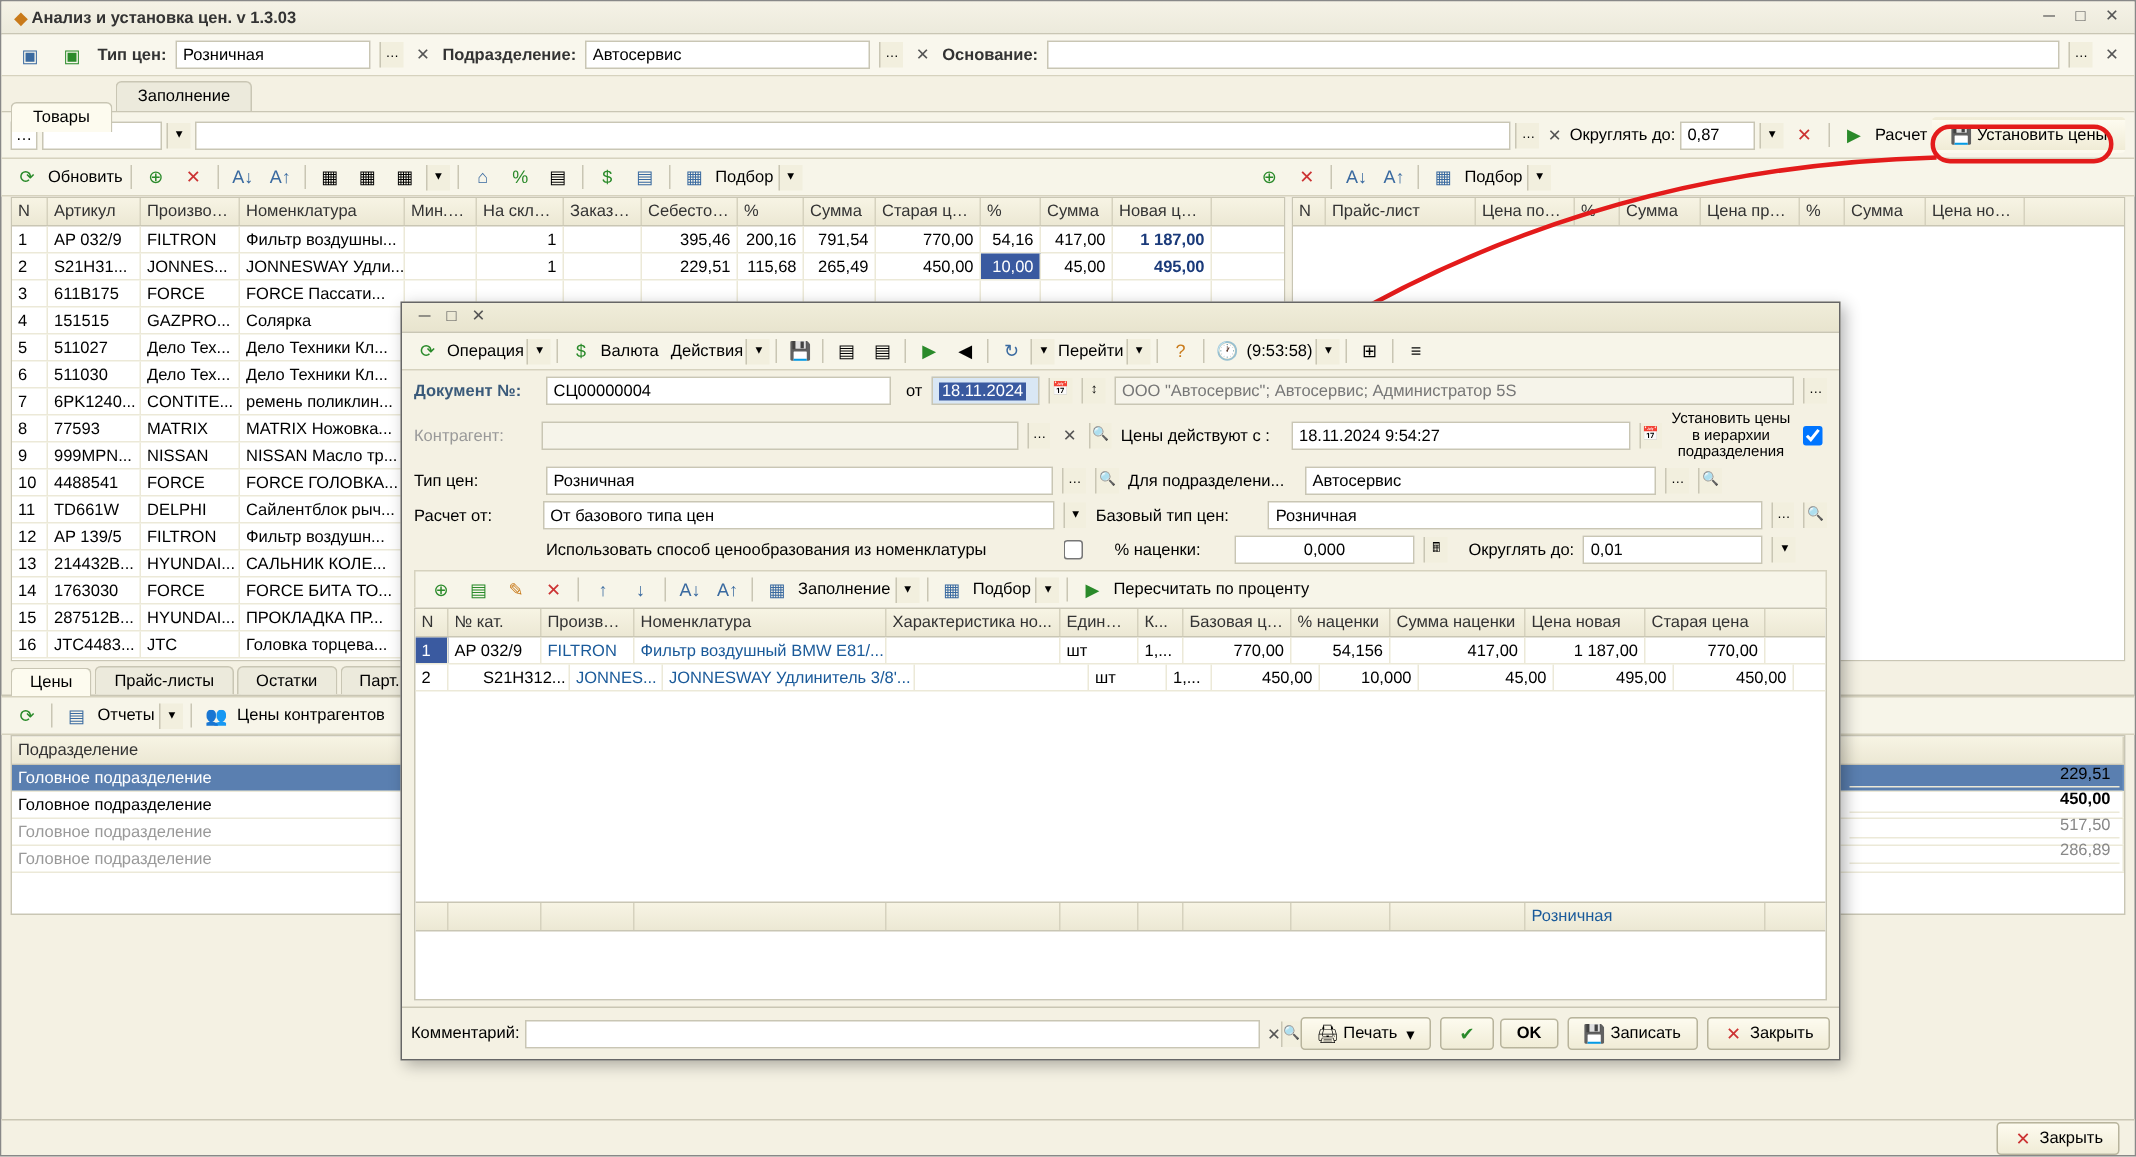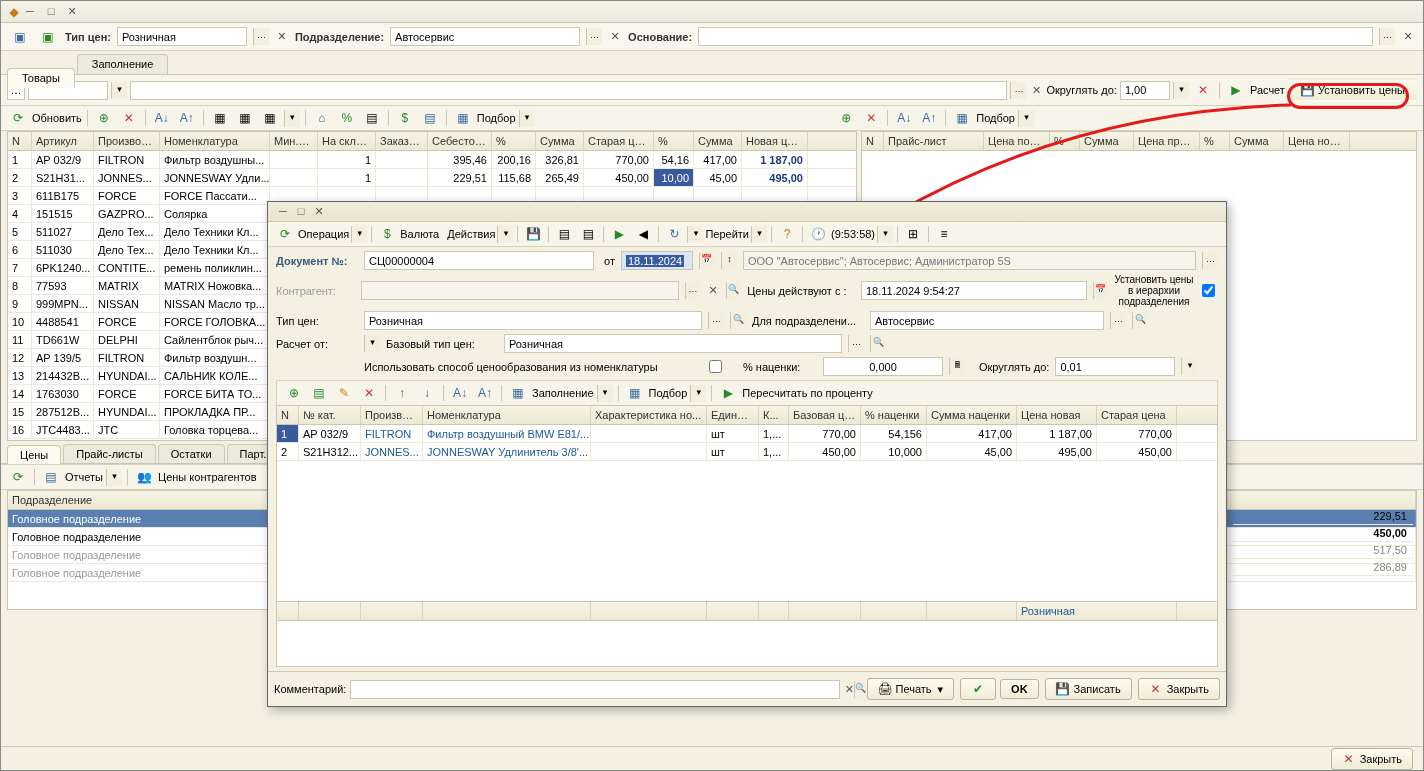--- a/index.html
+++ b/index.html
@@ -58,20 +58,21 @@
 .footer-bar{height:24px; border-top:1px solid #c9c6b4; background:#f4f1e3; display:flex; justify-content:flex-end; align-items:center; padding:0 10px;}
 .link-blue{color:#1a5a9a;}
 </style>
 </head>
 <body>
 
 <div class="main-window">
 
   <div class="titlebar">
     <span class="ico ico-orange">◆</span>
+    <span class="ttl">Анализ и установка цен. v 1.3.03</span>
     <div class="winbtns">
       <span class="winbtn">─</span>
       <span class="winbtn">□</span>
       <span class="winbtn">✕</span>
     </div>
   </div>
 
   <div class="header-bar">
     <span class="tbtn">
         <span class="ico ico-blue">▣</span>
@@ -106,21 +107,21 @@
 
   <div class="toolbar">
     <div class="field" style="width:18px; justify-content:center;">…</div>
     <div class="field" style="width:80px"></div>
       <span class="dd-btn">▾</span>
     <div class="field" style="flex:1"></div>
     <span class="dd-btn">…</span>
       <span class="x-btn">✕</span>
     <span>Округлять до:</span>
     <div class="field" style="width:50px">
-        <span>1,00</span>
+        <span>0,87</span>
       </div>
       <span class="dd-btn">▾</span>
     <span class="tbtn">
         <span class="ico ico-red">✕</span>
       </span>
     <span class="sep"></span>
     <span class="tbtn">
         <span class="ico ico-green">▶</span>
       </span>
     <span style="cursor:pointer;">Расчет</span>
@@ -230,21 +231,21 @@
             <div class="gr">
               <div class="gc" style="width: 24px;">1</div>
               <div class="gc" style="width: 62px;">AP 032/9</div>
               <div class="gc" style="width: 66px;">FILTRON</div>
               <div class="gc" style="width: 110px;">Фильтр воздушны...</div>
               <div class="gc" style="width: 48px;"></div>
               <div class="gc num" style="width: 58px;">1</div>
               <div class="gc" style="width: 52px;"></div>
               <div class="gc num" style="width: 64px;">395,46</div>
               <div class="gc num" style="width: 44px;">200,16</div>
-              <div class="gc num" style="width: 48px;">326,81</div>
+              <div class="gc num" style="width: 48px;">791,54</div>
               <div class="gc num" style="width: 70px;">770,00</div>
               <div class="gc num" style="width: 40px;">54,16</div>
               <div class="gc num" style="width: 48px;">417,00</div>
               <div class="gc num" style="width: 66px; font-weight: bold; color: rgb(26, 58, 122);">1 187,00</div>
             </div>
             <div class="gr">
               <div class="gc" style="width: 24px;">2</div>
               <div class="gc" style="width: 62px;">S21H31...</div>
               <div class="gc" style="width: 66px;">JONNES...</div>
               <div class="gc" style="width: 110px;">JONNESWAY Удли...</div>
@@ -676,20 +677,23 @@
         <span style="width:112px">Для подразделени...</span>
         <div class="field" style="width:234px">
             <span>Автосервис</span>
           </div>
         <span class="dd-btn">…</span>
           <span class="dd-btn">🔍</span>
       </div>
 
       <div class="form-row">
         <span style="width:82px">Расчет от:</span>
+        <div class="field" style="width:350px">
+            <span>От базового типа цен</span>
+          </div>
         <span class="dd-btn">▾</span>
         <span style="width:112px">Базовый тип цен:</span>
         <div class="field" style="width:338px">
             <span>Розничная</span>
           </div>
         <span class="dd-btn">…</span>
           <span class="dd-btn">🔍</span>
       </div>
       <div class="form-row">
         <span style="width:82px"></span>
@@ -779,21 +783,21 @@
               <div class="gc" style="width: 52px;">шт</div>
               <div class="gc" style="width: 30px;">1,...</div>
               <div class="gc num" style="width: 72px;">770,00</div>
               <div class="gc num" style="width: 66px;">54,156</div>
               <div class="gc num" style="width: 90px;">417,00</div>
               <div class="gc num" style="width: 80px;">1 187,00</div>
               <div class="gc num" style="width: 80px;">770,00</div>
             </div>
             <div class="gr">
               <div class="gc" style="width: 22px;">2</div>
-              <div class="gc" style="width: 62px;">S21H312...</div>
+              <div class="gc" style="width: 62px; margin-left: 19px;">S21H312...</div>
               <div class="gc" style="width: 62px; color: rgb(26, 90, 154);">JONNES...</div>
               <div class="gc" style="width: 168px; color: rgb(26, 90, 154);">JONNESWAY Удлинитель 3/8'...</div>
               <div class="gc" style="width: 116px;"></div>
               <div class="gc" style="width: 52px;">шт</div>
               <div class="gc" style="width: 30px;">1,...</div>
               <div class="gc num" style="width: 72px;">450,00</div>
               <div class="gc num" style="width: 66px;">10,000</div>
               <div class="gc num" style="width: 90px;">45,00</div>
               <div class="gc num" style="width: 80px;">495,00</div>
               <div class="gc num" style="width: 80px;">450,00</div>

